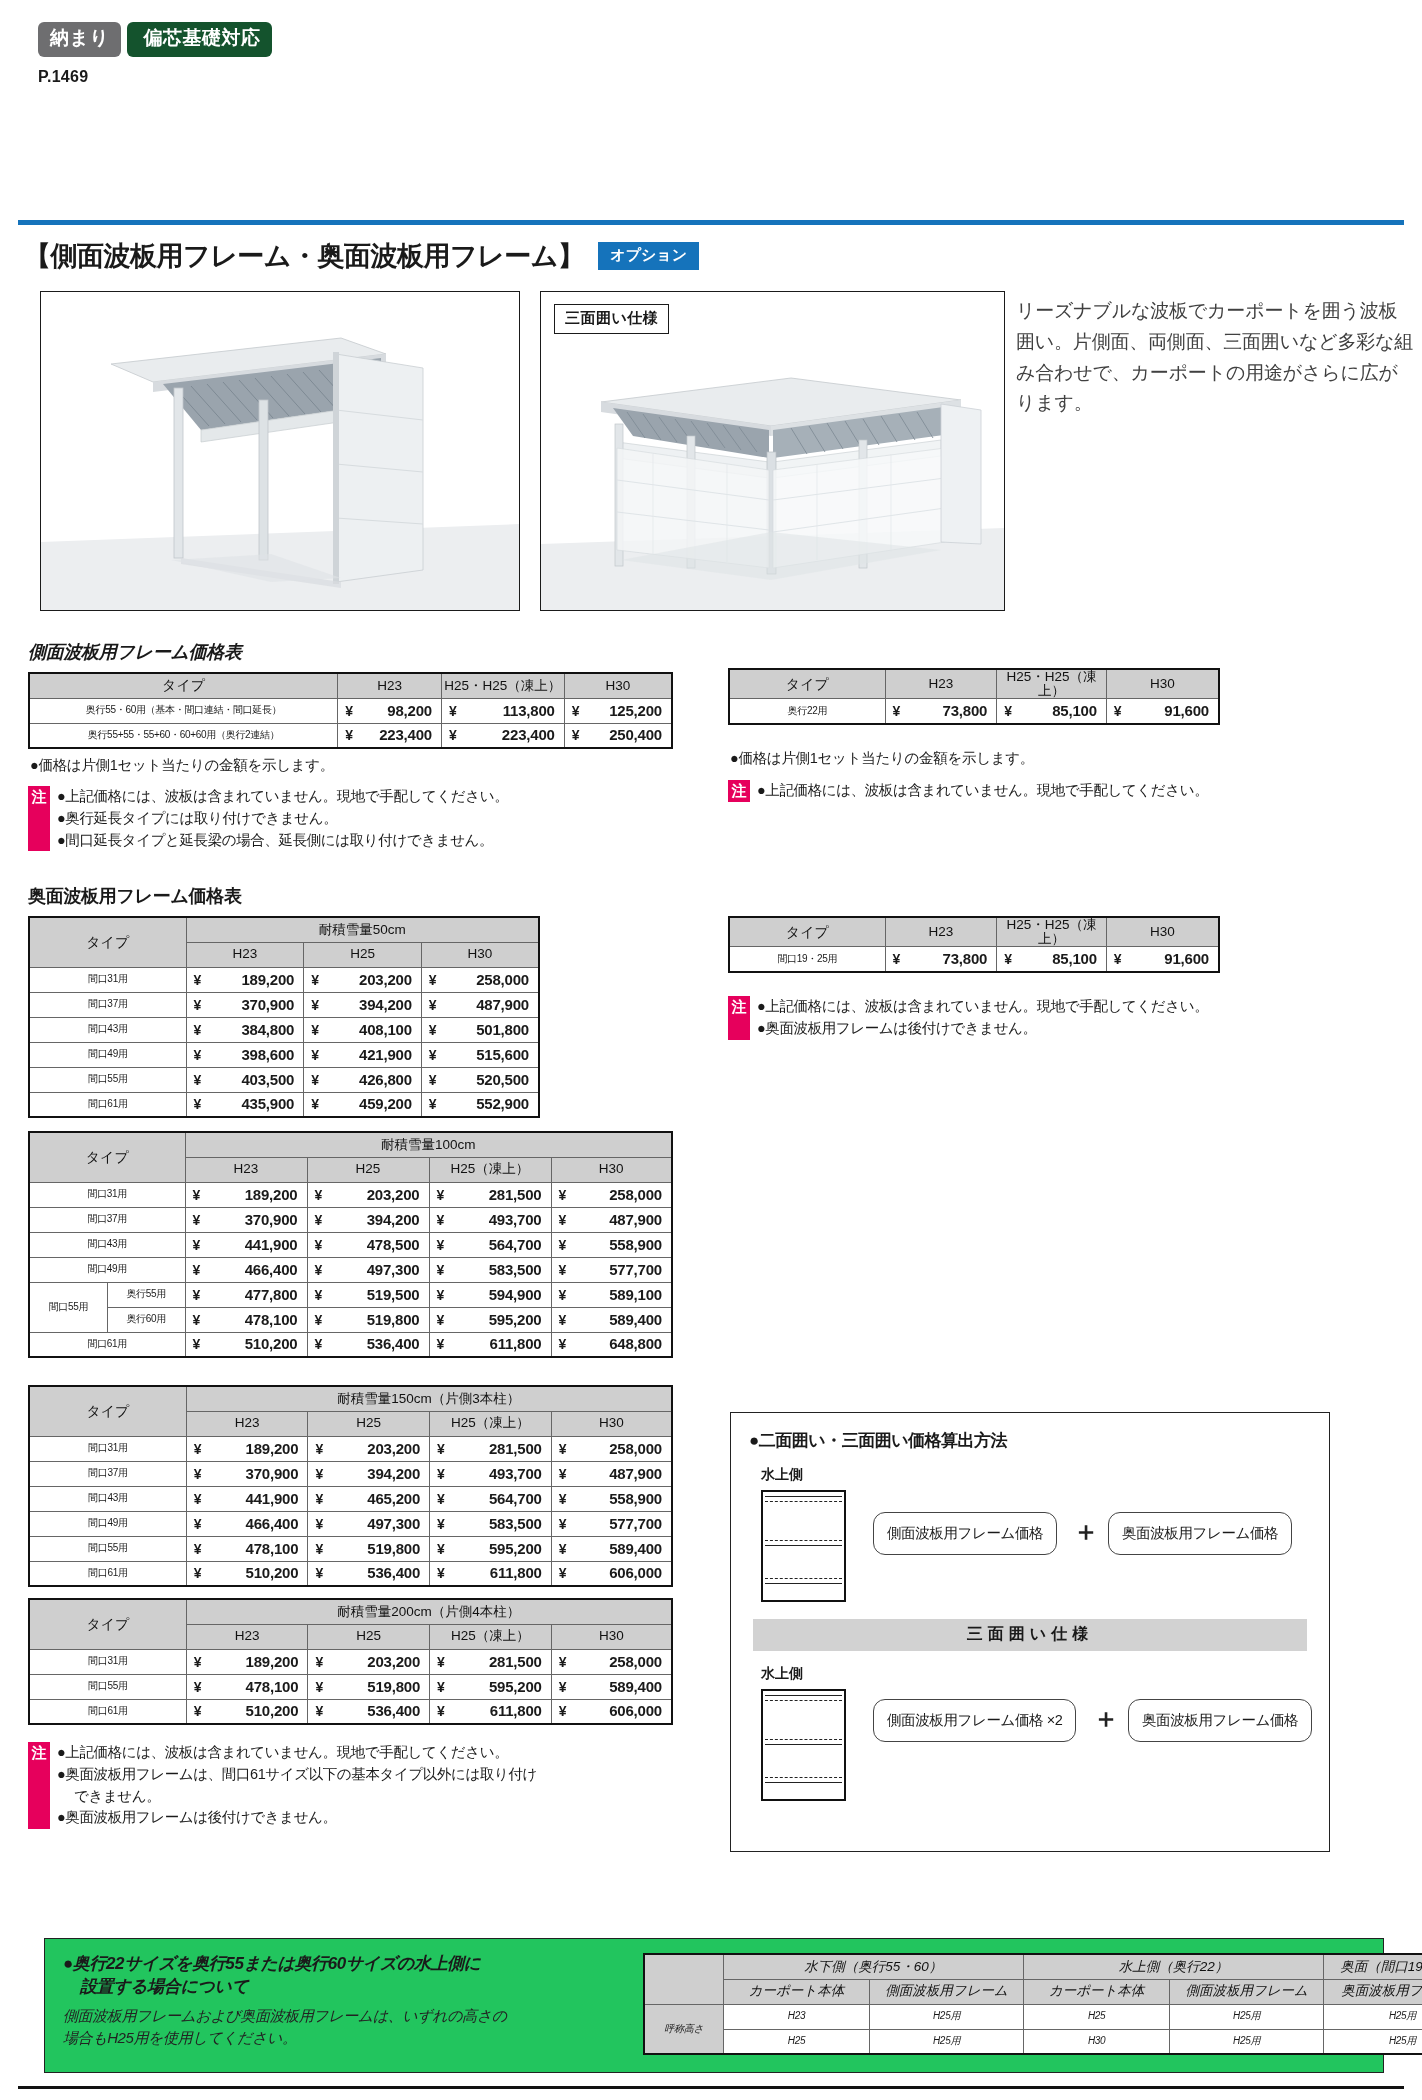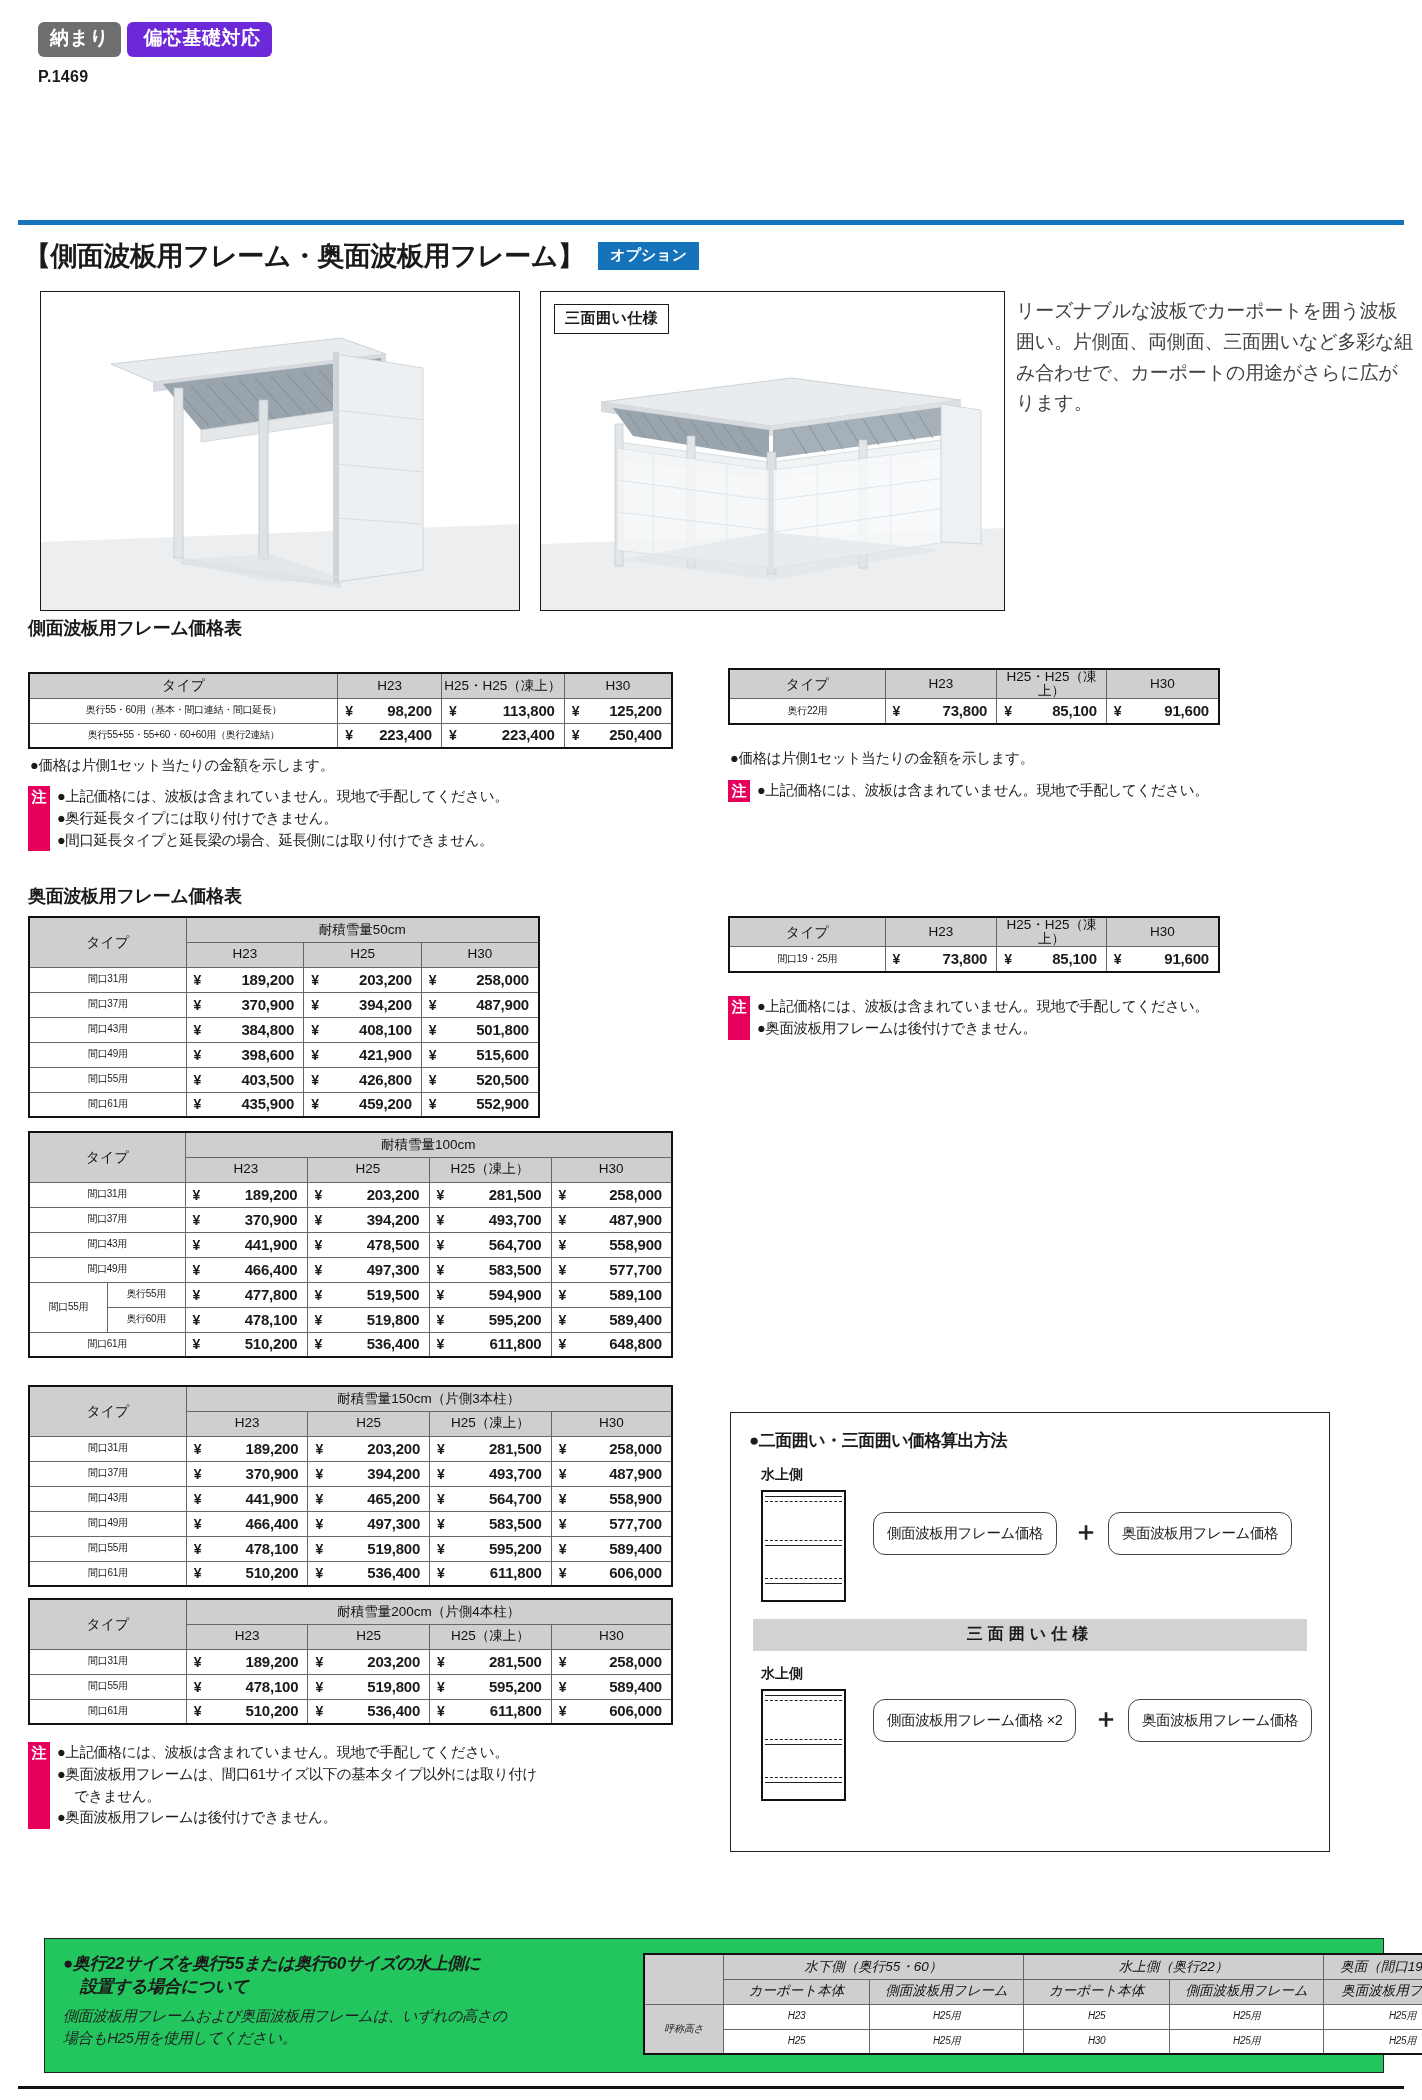--- a/index.html
+++ b/index.html
@@ -14,21 +14,21 @@
   .page { position: relative; width: 1422px; height: 2100px; }
 
   
   .tagbar { position: absolute; left: 38px; top: 22px; display: flex; gap: 6px; }
   .tag {
     color: #fff; font-weight: bold; font-size: 19px;
     padding: 6px 12px 8px; border-radius: 6px; line-height: 1.1;
     letter-spacing: .5px; white-space: nowrap;
   }
   .tag-gray { background: #6e6e70; }
-  .tag-orange { background: #6d28d9; padding-left: 16px; }
+  .tag-orange { background: #14532d; padding-left: 16px; }
   .pageref {
     position: absolute; left: 38px; top: 68px;
     font-weight: bold; font-size: 16px; letter-spacing: .3px;
   }
 
   
   .rule-blue {
     position: absolute; left: 18px; top: 220px; width: 1386px; height: 5px;
     background: #1573bb;
   }
@@ -244,21 +244,21 @@
         <line x1="276" y1="172" x2="276" y2="268"></line>
           <line x1="350" y1="162" x2="350" y2="260"></line>
       </g>
       <polygon points="400,112 440,118 440,252 400,250" fill="#eef1f3" stroke="#ccd1d5" stroke-width="0.8"></polygon>
       <path d="M80 268 L230 288 L400 258 L230 240 Z" fill="#dfe3e6" opacity="0.55"></path>
     </svg>
   </div>
   <div class="fig-label">三面囲い仕様</div>
   <div class="desc">リーズナブルな波板でカーポートを囲う波板囲い。片側面、両側面、三面囲いなど多彩な組み合わせで、カーポートの用途がさらに広がります。</div>
 
-  <div class="sec-title" style="left:28px; top:616px;">側面波板用フレーム価格表</div>
+  <div class="sec-title" style="left:28px; top:640px;font-style:italic;">側面波板用フレーム価格表</div>
 
   <table class="pt thickout" style="left:28px; top:672px; width:645px;">
     <thead>
       <tr>
         <th class="type-head" style="width:310px;">タイプ</th>
         <th style="width:104px;">H23</th>
         <th style="width:123px;">H25・H25（凍上）</th>
         <th style="width:108px;">H30</th>
       </tr>
     </thead>

